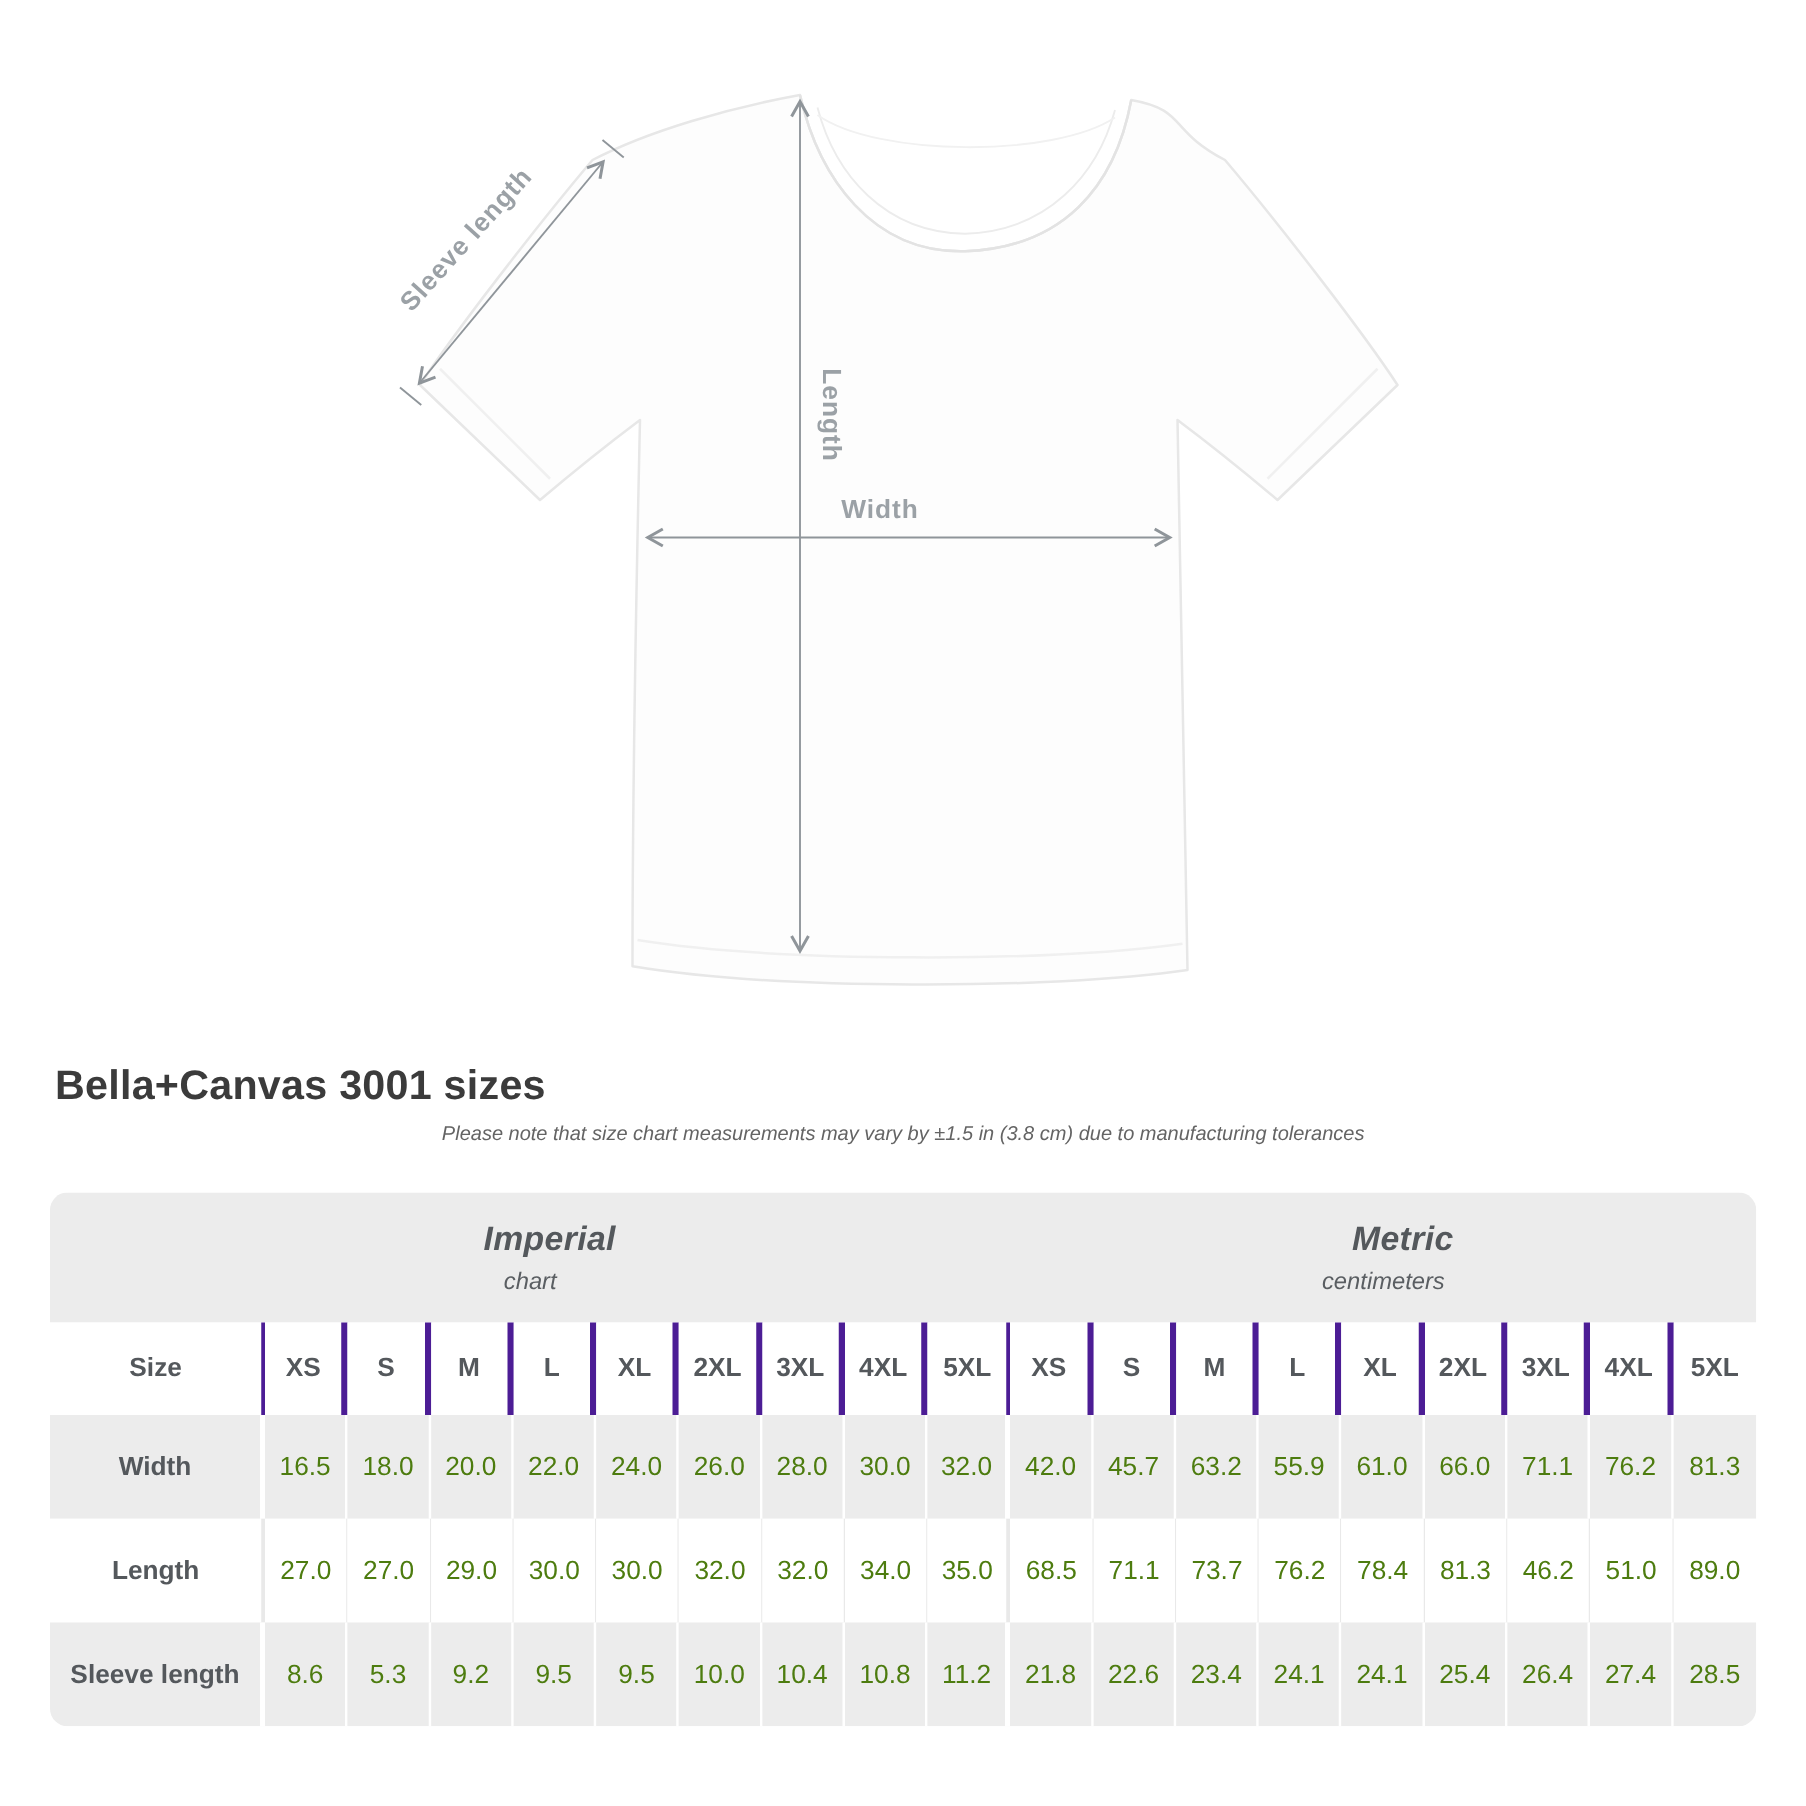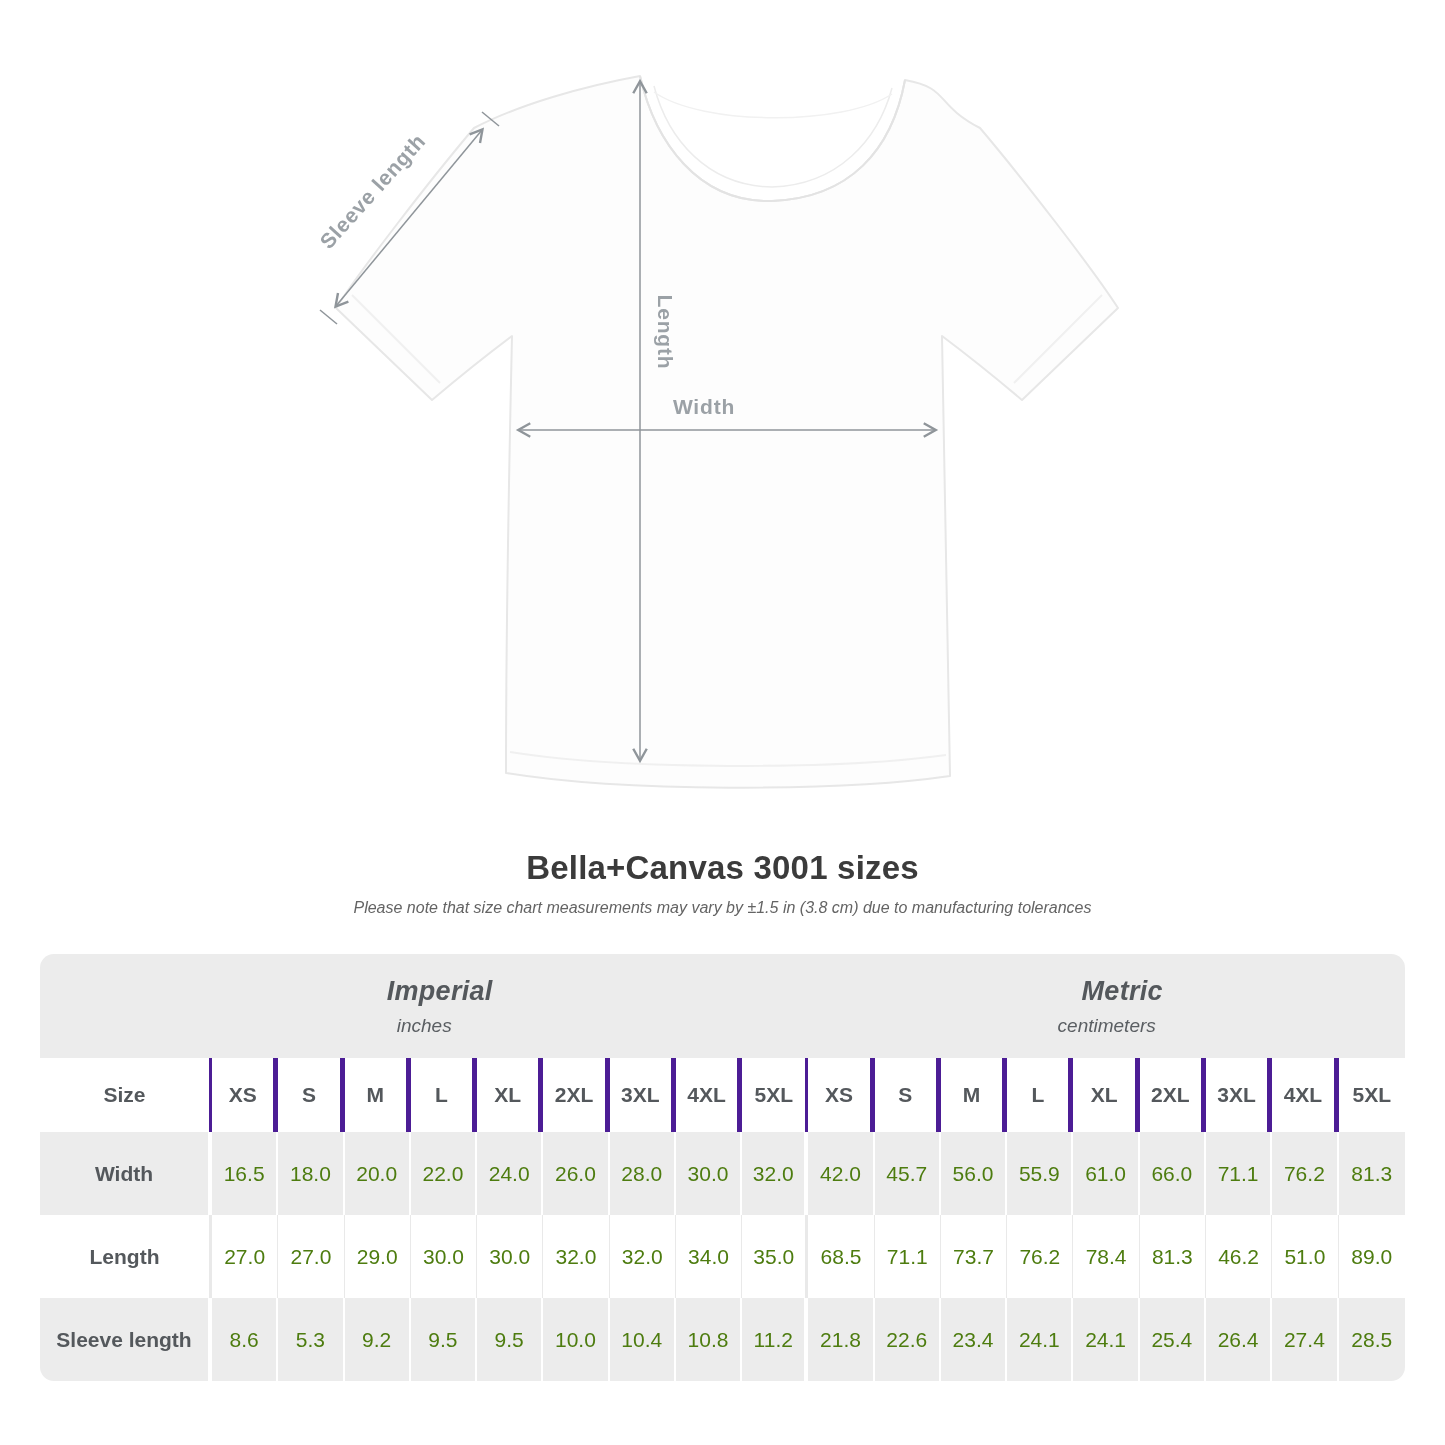--- a/index.html
+++ b/index.html
@@ -13,23 +13,23 @@
   
   .diagram { display: block; width: 1445px; height: 832px; }
   .measure-label {
     font-family: "Liberation Sans", sans-serif;
     font-size: 21px; font-weight: bold; letter-spacing: 0.8px;
     fill: #9ba1a6;
   }
 
   
   .title {
-    margin: 16px 0 0 0; text-align: center;
+    margin: 16px 0 0 0; text-align: left;
     font-size: 33px; line-height: 40px; font-weight: bold;
-    color: #3b3b3b; letter-spacing: 0.2px;
+    color: #3b3b3b; letter-spacing: 0.2px; padding-left: 44px;
   }
   .note {
     margin: 7px 0 0 0; text-align: center;
     font-style: italic; font-size: 16px; line-height: 26px;
     color: #646464;
   }
 
   
   .table-wrap {
     margin: 33px 40px 0 40px;
@@ -145,21 +145,21 @@
           <col>
           <col>
           <col>
           <col>
           <col>
         </colgroup>
       <thead>
         <tr class="unit-row">
           <th colspan="10">
             <div class="unit-label">Imperial</div>
-            <div class="unit-sub">inches</div>
+            <div class="unit-sub">chart</div>
           </th>
           <th colspan="9">
             <div class="unit-label">Metric</div>
             <div class="unit-sub">centimeters</div>
           </th>
         </tr>
         <tr class="size-row" id="size-row">
           <th class="b-strong">Size</th>
         <th>XS</th>
             <th>S</th>
@@ -188,21 +188,21 @@
             <td>18.0</td>
             <td>20.0</td>
             <td>22.0</td>
             <td>24.0</td>
             <td>26.0</td>
             <td>28.0</td>
             <td>30.0</td>
             <td class="b-strong">32.0</td>
             <td>42.0</td>
             <td>45.7</td>
-            <td>56.0</td>
+            <td>63.2</td>
             <td>55.9</td>
             <td>61.0</td>
             <td>66.0</td>
             <td>71.1</td>
             <td>76.2</td>
             <td class="last">81.3</td>
           </tr>
           <tr class="row-white">
             <td class="row-label b-strong">Length</td>
             <td>27.0</td>

